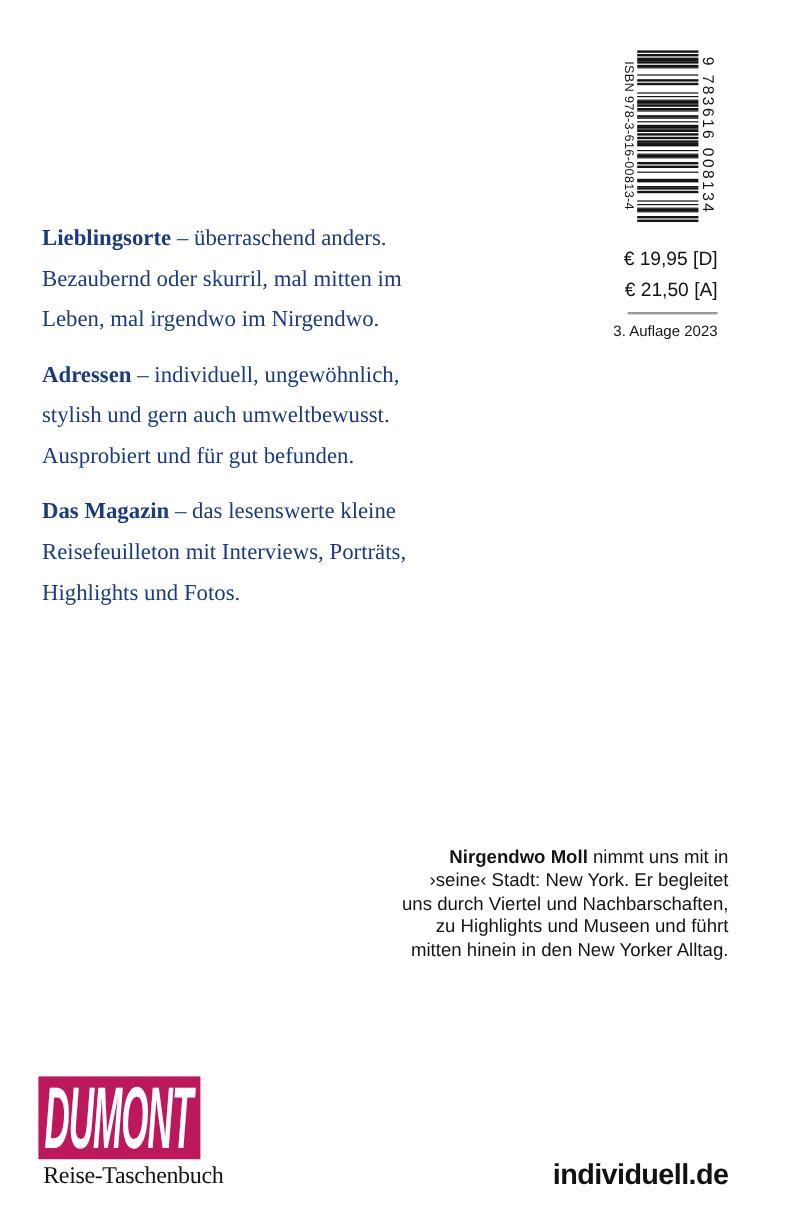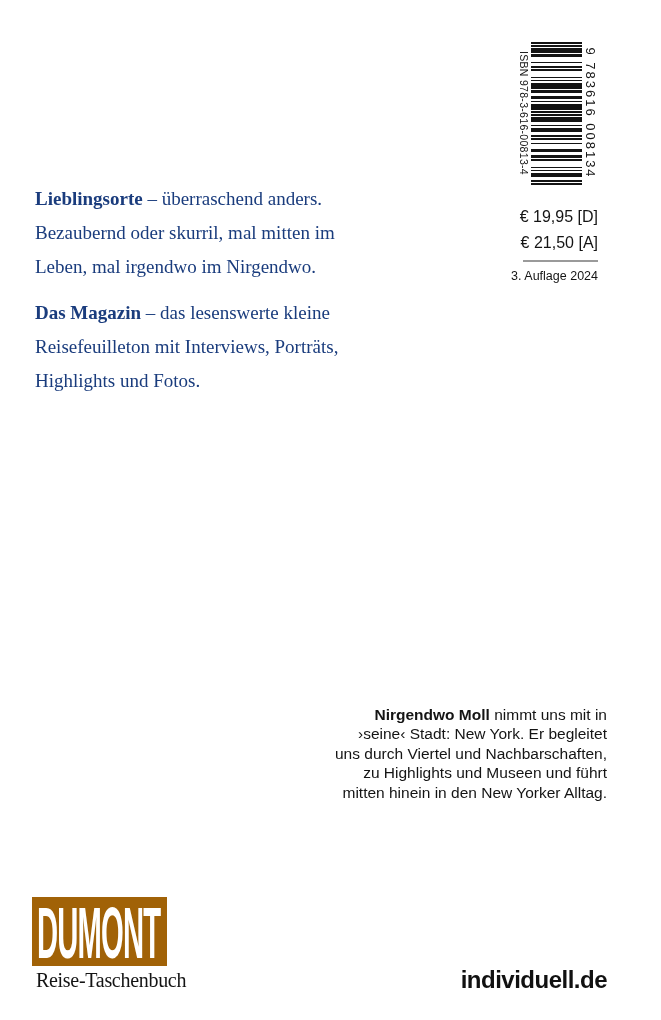--- a/index.html
+++ b/index.html
@@ -125,22 +125,23 @@
   }
   .author-block b { font-weight: bold; }
 
   
   .logo-box {
     position: absolute;
     left: 32px;
     top: 897px;
     width: 135px;
     height: 69px;
-    background: #a16207;
+    background: #be185d;
     overflow: hidden;
+    font-style: italic;
   }
   .logo-text {
     position: absolute;
     left: 5px;
     top: 50%;
     transform: translateY(-50%) scaleX(0.40);
     transform-origin: left center;
     color: #ffffff;
     font-weight: bold;
     font-size: 73px;
@@ -276,27 +277,30 @@
           <div style="flex: 1 0 auto; height: 100%; background: rgb(20, 20, 20);"></div>
         </div>
       <div class="isbn-label">ISBN 978-3-616-00813-4</div>
     </div>
   </div>
 
   <div class="price-block">
     <div class="price-line">€ 19,95 [D]</div>
     <div class="price-line">€ 21,50 [A]</div>
     <div class="price-divider"></div>
-    <div class="edition">3. Auflage 2024</div>
+    <div class="edition">3. Auflage 2023</div>
   </div>
 
   <div class="paragraphs">
     <p class="para"><b>Lieblingsorte</b><span> – überraschend anders.
 Bezaubernd oder skurril, mal mitten im
 Leben, mal irgendwo im Nirgendwo.</span></p>
+    <p class="para"><b>Adressen</b><span> – individuell, ungewöhnlich,
+stylish und gern auch umweltbewusst.
+Ausprobiert und für gut befunden.</span></p>
     <p class="para"><b>Das Magazin</b><span> – das lesenswerte kleine
 Reisefeuilleton mit Interviews, Porträts,
 Highlights und Fotos.</span></p>
   </div>
 
   <div class="author-block"><b>Nirgendwo Moll</b><span> nimmt uns mit in
 ›seine‹ Stadt: New York. Er begleitet
 uns durch Viertel und Nachbarschaften,
 zu Highlights und Museen und führt
 mitten hinein in den New Yorker Alltag.</span></div>

